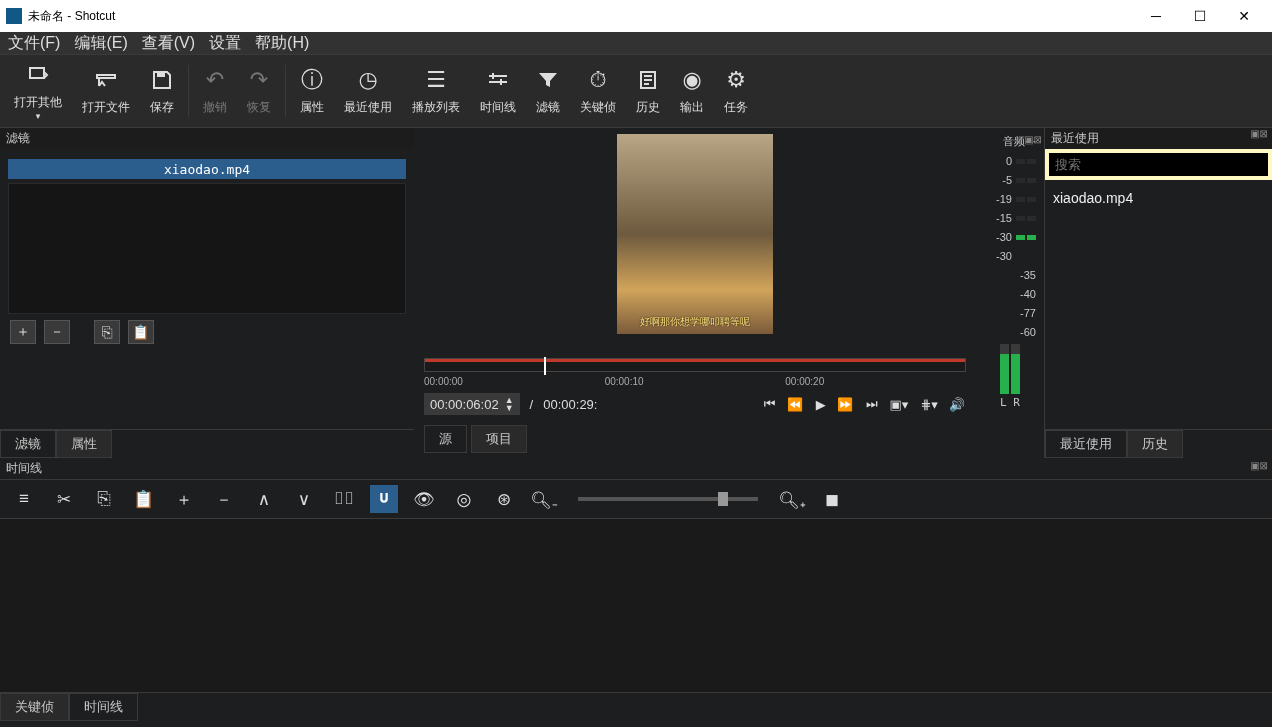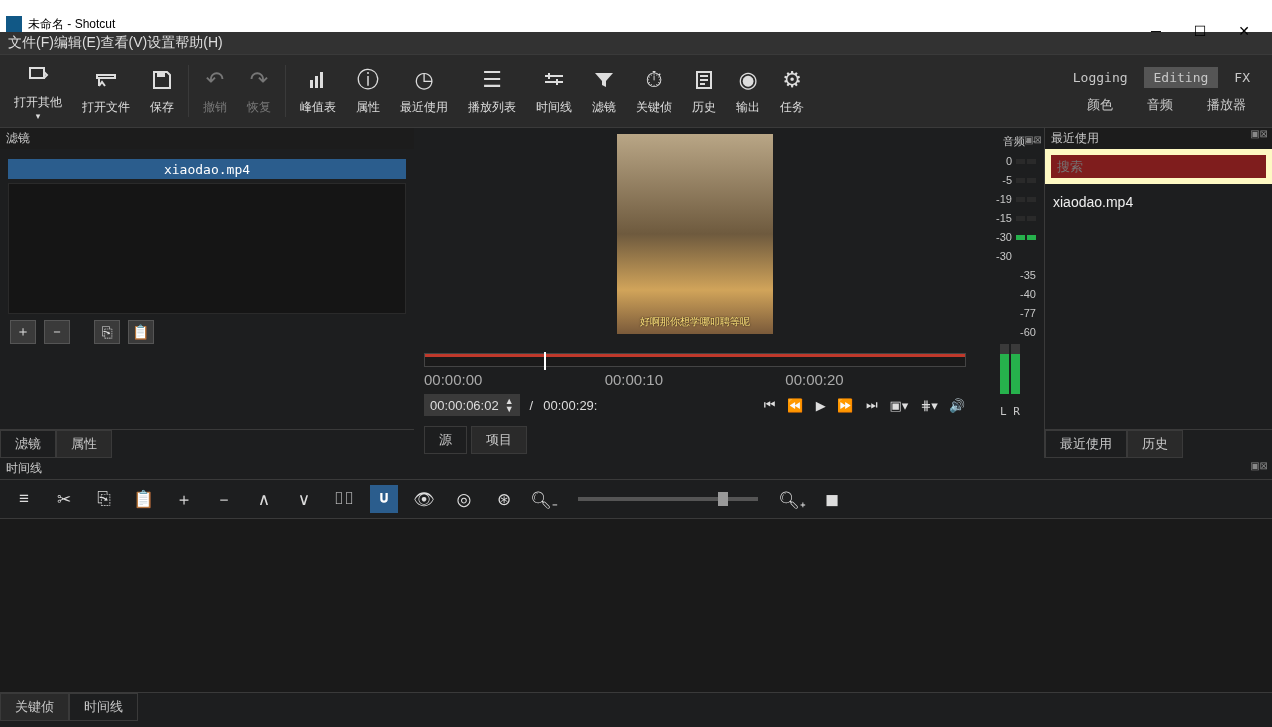--- a/index.html
+++ b/index.html
@@ -1,21 +1,21 @@
 <!DOCTYPE html>
 <html><head>
 <meta charset="utf-8">
 <style>
 * { margin:0; padding:0; box-sizing:border-box; font-family:"Microsoft YaHei",Arial,sans-serif; }
 body { width:1272px; height:727px; background:#1d1e1f; color:#c8c8c8; font-size:12px; overflow:hidden; }
-.titlebar { height:30px; background:#fff; display:flex; padding:16px 6px; color:#000; font-size:12px;}
+.titlebar { height:30px; background:#fff; display:flex; align-items:center; padding:16px 6px; color:#000; font-size:12px;}
 .titlebar .winctl { margin-left:auto; display:flex; }
 .titlebar .winctl div { width:44px; height:30px; display:flex; align-items:center; justify-content:center; font-size:14px;}
 .appicon { width:16px; height:16px; background:#115886; margin-right:6px;}
-.menubar { height:22px; background:#323232; display:flex; align-items:center; padding:0 8px; font-size:14px; color:#ddd;}
+.menubar { height:22px; background:#323232; display:flex; align-items:center; padding:0 8px; gap:14px; font-size:16px; color:#ddd;}
 .toolbar { height:74px; background:#2a2a2a; border-top:1px solid #3a3a3a; border-bottom:1px solid #3a3a3a; display:flex; padding:0 4px;}
 .tbtn { display:flex; flex-direction:column; align-items:center; justify-content:center; padding:4px 10px 6px; color:#ddd; font-size:12px; }
 .tbtn.dis { color:#777;}
 .tbtn .ico { height:30px; display:flex; align-items:center; justify-content:center; font-size:22px; margin-bottom:4px;}
 .tbtn .ico svg { width:24px; height:24px; }
 .tsep { width:1px; background:#3a3a3a; margin:10px 4px;}
 .tright { margin-left:auto; display:flex; flex-direction:column; justify-content:center; gap:6px; padding-right:8px;}
 .tright .row { display:flex; gap:6px; justify-content:flex-end;}
 .tright .tb { padding:3px 10px; font-family:monospace; font-size:13px; cursor:pointer;}
 .tright .tb.sel { background:#555;}
@@ -30,39 +30,39 @@
 .fp-tabs { margin-top:auto; display:flex; border-top:1px solid #3a3a3a;}
 .tab { padding:4px 14px; font-size:13px; border:1px solid #3a3a3a; background:#2a2a2a;}
 .tab.act { background:#1d1e1f;}
 .player { flex:1; display:flex; flex-direction:column; position:relative; padding-top:6px;}
 .video-box { height:216px; display:flex; justify-content:center; align-items:flex-start;}
 .vframe { width:156px; height:200px; background:linear-gradient(180deg,#b9a686 0%,#6e5a3e 50%,#d1a45a 78%,#7a5a3a 100%); position:relative; display:flex; align-items:flex-end; justify-content:center;}
 .subtitle { color:#ffe27a; font-size:10px; text-shadow:0 0 2px #000; margin-bottom:5px;}
 .scrub { margin:8px 10px 4px; position:relative; height:14px; background:#1a1a1a; border:1px solid #444;}
 .scrub .range { position:absolute; left:0; right:0; top:0; height:3px; background:#c0392b;}
 .scrub .head { position:absolute; left:22%; top:-2px; width:2px; height:18px; background:#fff;}
-.ticks { display:flex; justify-content:space-between; margin:0 10px; font-family:monospace; font-size:15px; color:#aaa;}
+.ticks { display:flex; justify-content:space-between; margin:0 10px; font-family:monospace; font-size:10px; color:#aaa;}
 .pctrl { display:flex; align-items:center; gap:10px; margin:6px 10px; font-family:monospace; font-size:13px; color:#ddd;}
 .spin { background:#3a3a3a; padding:3px 6px; display:flex; align-items:center; gap:6px;}
 .navbt { display:flex; gap:12px; margin-left:auto; align-items:center; font-size:13px;}
 .navbt span { cursor:pointer;}
 .ptabs { display:flex; gap:4px; margin:4px 10px;}
 .meters { width:68px; padding:6px 2px; font-size:11px;}
 .meters .hdr { text-align:right; padding-right:6px; position:relative;}
 .dock-ic { position:absolute; right:0; top:0; font-size:10px; color:#888;}
 .mrows { display:flex; flex-direction:column; gap:7px; align-items:flex-end; margin-top:6px; padding-right:6px;}
 .mrow { display:flex; align-items:center; gap:4px; font-family:monospace;}
 .mrow .bar { width:20px; height:5px; display:flex; gap:2px;}
 .mrow .bar b { flex:1; background:#2a2a2a;}
 .mrow.on .bar b { background:#26b14c;}
 .vu { margin-top:6px; display:flex; gap:2px; justify-content:center;}
 .vu .col { width:9px; height:50px; background:linear-gradient(180deg,#3a3a3a 0%,#3a3a3a 20%,#26b14c 20%,#26b14c 100%);}
-.lr { text-align:center; font-family:monospace; font-size:11px; margin-top:11px;}
+.lr { text-align:center; font-family:monospace; font-size:11px; margin-top:2px;}
 .recent { width:228px; border-left:1px solid #3a3a3a; display:flex; flex-direction:column;}
-.recent input { width:100%; background:#7f1d1d; border:6px solid #fef9c3; color:#999; padding:4px 6px; font-size:13px;}
+.recent input { width:100%; background:#000000; border:4px solid #fef9c3; color:#999; padding:4px 6px; font-size:13px;}
 .rlist { flex:1; padding:6px;}
 .ritem { padding:4px 2px; font-size:14px; color:#eee;}
 .rtabs { display:flex; border-top:1px solid #3a3a3a;}
 .tlhead { padding:2px 6px; font-size:12px; color:#ccc; position:relative;}
 .tltb { height:40px; display:flex; align-items:center; gap:12px; padding:0 10px; border-top:1px solid #3a3a3a; border-bottom:1px solid #3a3a3a;}
 .ti { width:28px; height:28px; display:flex; align-items:center; justify-content:center; font-size:17px; color:#ddd; cursor:pointer;}
 .ti.sel { background:#2b5d8d;}
 .ti svg { width:18px; height:18px;}
 .slider { width:180px; height:4px; background:#555; position:relative; margin:0 8px;}
 .slider .knob { position:absolute; right:30px; top:-5px; width:10px; height:14px; background:#999;}
@@ -123,30 +123,20 @@
   <div class="tbtn dis">
       <div class="ico">↶</div>
       <span>撤销</span>
     </div>
   <div class="tbtn dis">
       <div class="ico">↷</div>
       <span>恢复</span>
     </div>
   <div class="tsep"></div>
   <div class="tbtn">
-      <div class="ico">
-        <svg viewBox="0 0 24 24" fill="#ddd">
-          <rect x="4" y="12" width="3" height="8"></rect>
-          <rect x="9" y="8" width="3" height="12"></rect>
-          <rect x="14" y="4" width="3" height="16"></rect>
-        </svg>
-      </div>
-      <span>峰值表</span>
-    </div>
-  <div class="tbtn">
       <div class="ico">ⓘ</div>
       <span>属性</span>
     </div>
   <div class="tbtn">
       <div class="ico">◷</div>
       <span>最近使用</span>
     </div>
   <div class="tbtn">
       <div class="ico">☰</div>
       <span>播放列表</span>
@@ -181,32 +171,20 @@
       <span>历史</span>
     </div>
   <div class="tbtn">
       <div class="ico">◉</div>
       <span>输出</span>
     </div>
   <div class="tbtn">
       <div class="ico">⚙</div>
       <span>任务</span>
     </div>
-  <div class="tright">
-    <div class="row">
-      <div class="tb">Logging</div>
-      <div class="tb sel">Editing</div>
-      <div class="tb">FX</div>
-    </div>
-    <div class="row">
-      <div class="lbl">颜色</div>
-      <div class="lbl">音频</div>
-      <div class="lbl">播放器</div>
-    </div>
-  </div>
 </div>
 
 <div class="mid">
 
   <div class="filters-panel">
     <div class="panel-head">滤镜</div>
     <div class="fp-file">xiaodao.mp4</div>
     <div class="fp-body"></div>
     <div class="fp-tb">
       <div class="sq">＋</div>

